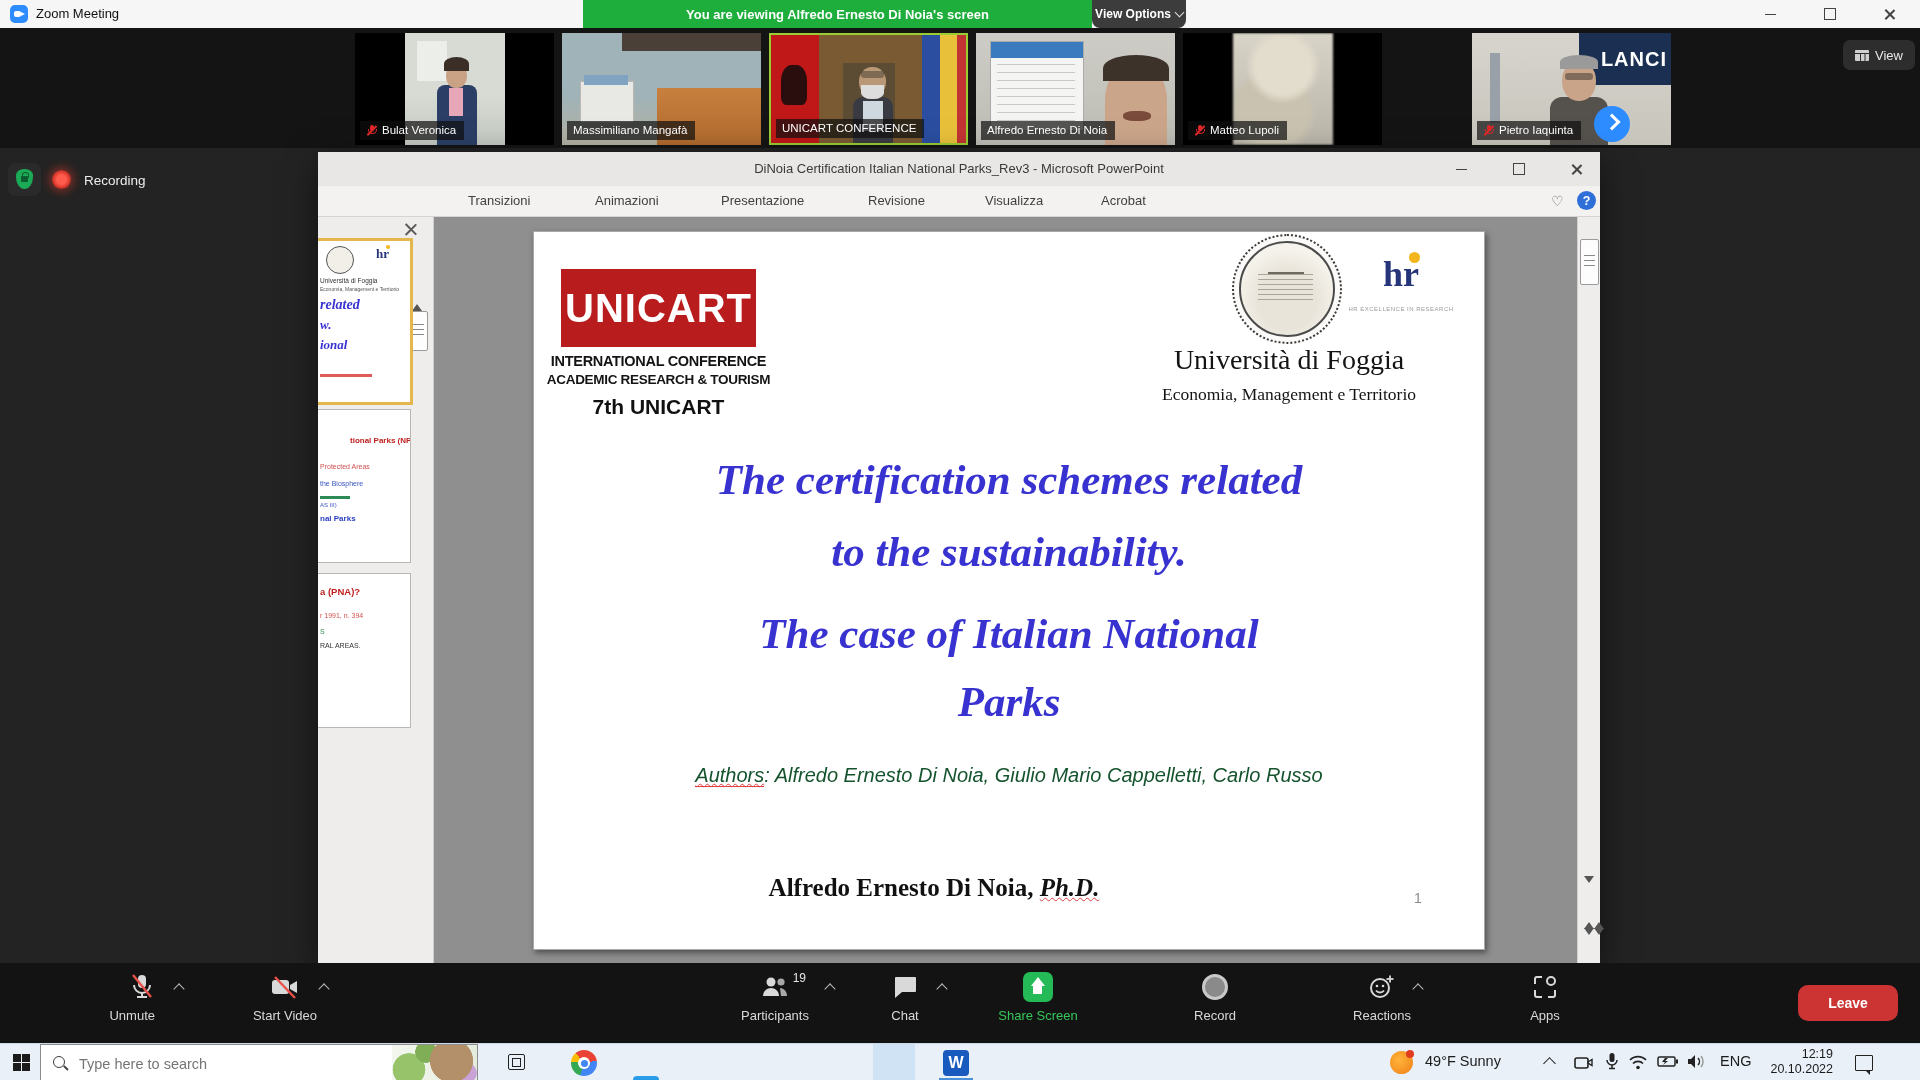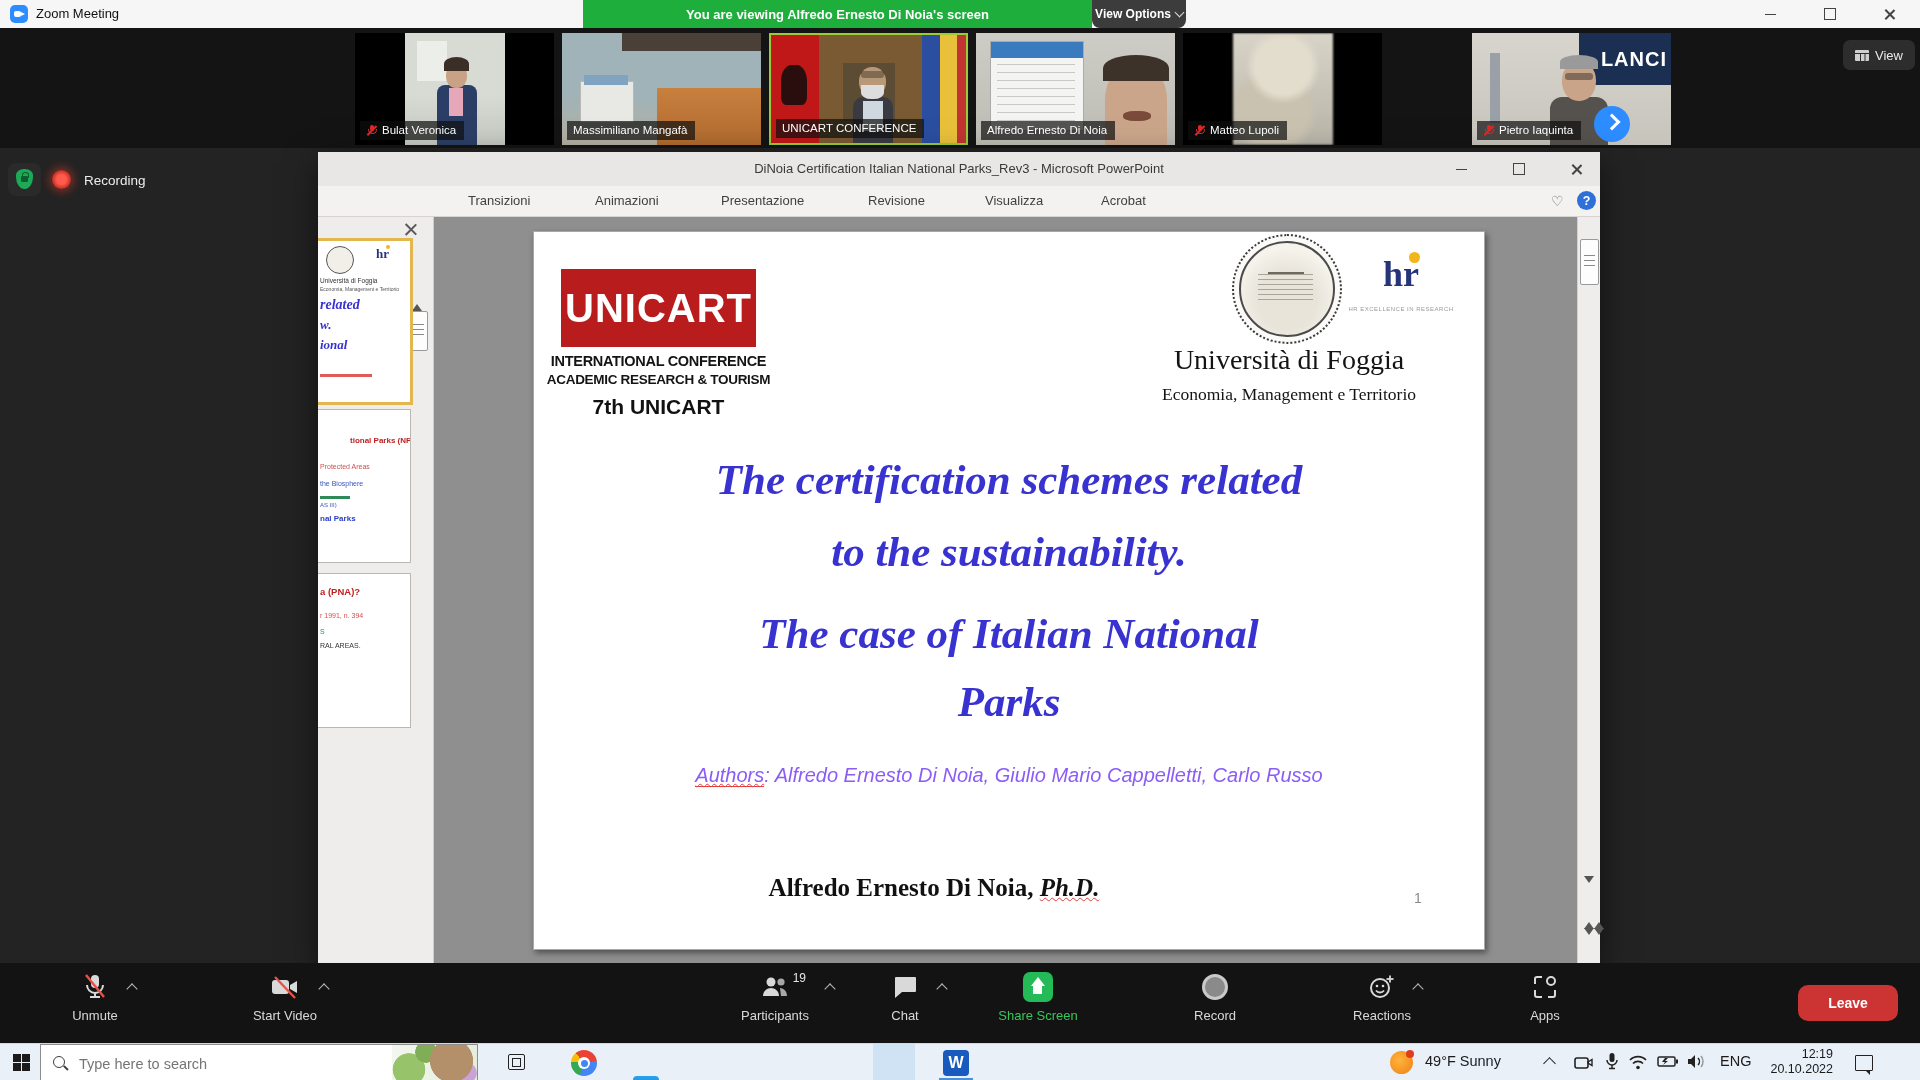--- a/index.html
+++ b/index.html
@@ -88,21 +88,21 @@
           color:#26357a;font-family:"Liberation Serif",serif;line-height:40px;}
   .hrdot{position:absolute;left:50%;margin-left:8px;top:-2px;width:11px;height:11px;border-radius:50%;background:#f2b51c;}
   .hrcap{position:absolute;left:800px;top:74px;width:134px;text-align:center;font-size:6px;color:#9a9a9a;letter-spacing:.5px;}
   .uni{position:absolute;left:575px;top:112px;width:360px;text-align:center;font-family:"Liberation Serif",serif;
        font-size:28px;color:#141414;}
   .dept{position:absolute;left:575px;top:152px;width:360px;text-align:center;font-family:"Liberation Serif",serif;
         font-size:17.5px;color:#141414;}
   .stitle{position:absolute;left:40px;width:870px;text-align:center;font-family:"Liberation Serif",serif;
           font-weight:bold;font-style:italic;color:#3832d0;font-size:43px;}
   .authors{position:absolute;left:40px;top:532px;width:870px;text-align:center;font-style:italic;
-           font-size:20px;color:#8b5cf6;}
+           font-size:20px;color:#14532d;}
   .presenter{position:absolute;left:120px;top:642px;width:560px;text-align:center;
              font-family:"Liberation Serif",serif;font-weight:bold;font-size:25px;color:#111;}
   .slidenum{position:absolute;left:880px;top:658px;font-size:14px;color:#8a8a8a;}
   .wavy{text-decoration:underline;text-decoration-style:wavy;text-decoration-color:#e04040;text-decoration-thickness:1px;}
   
   .toolbar{left:0;top:963px;width:1920px;height:80px;background:#131313;}
   .titem{position:absolute;top:8px;width:120px;display:flex;flex-direction:column;align-items:center;transform:translateX(-60px);}
   .ticon{height:32px;display:flex;align-items:center;justify-content:center;position:relative;}
   .tlabel{margin-top:5px;font-size:13px;color:#d9d9d9;}
   .chev-up{width:7px;height:7px;border-left:1.7px solid #b9b9b9;border-top:1.7px solid #b9b9b9;transform:rotate(45deg);margin-top:4px;}
@@ -408,21 +408,21 @@
         </div>
         <div class="abs" style="left:6px;bottom:10px;">
           <span class="tri-dn" style="margin-bottom:-2px;"></span><span class="tri-dn"></span>
         </div>
       </div>
     </div>
   </div>
 
   <div class="abs toolbar">
 
-    <div class="titem" style="left:95px;">
+    <div class="titem" style="left:95px;align-items:flex-end;">
       <div class="ticon">
         <svg width="26" height="28" viewBox="0 0 26 28">
           <rect x="9" y="2" width="8" height="13" rx="4" fill="#d9d9d9"></rect>
           <path d="M5 12a8 8 0 0 0 16 0" fill="none" stroke="#d9d9d9" stroke-width="2"></path>
           <line x1="13" y1="20" x2="13" y2="24" stroke="#d9d9d9" stroke-width="2"></line>
           <line x1="8" y1="24" x2="18" y2="24" stroke="#d9d9d9" stroke-width="2"></line>
           <line x1="4" y1="2" x2="22" y2="24" stroke="#e8514a" stroke-width="2.4"></line>
         </svg>
         <span class="chev-up" style="position:absolute;right:-28px;top:10px;"></span>
       </div>

